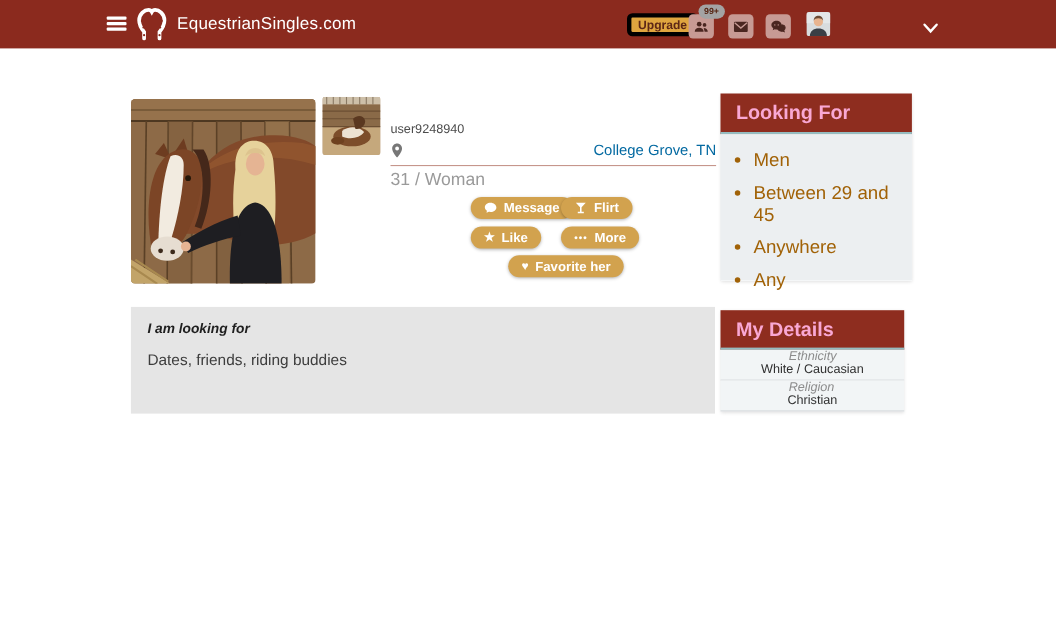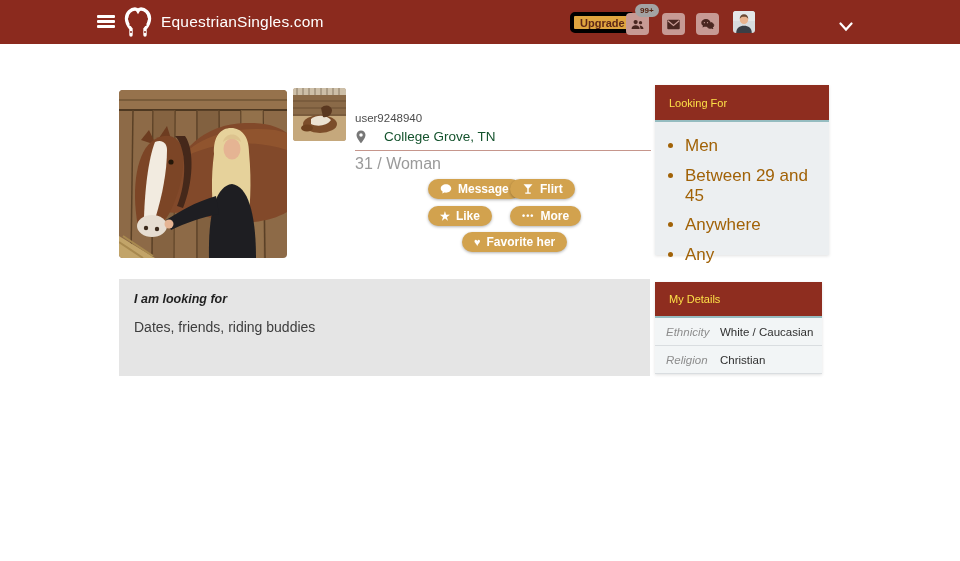--- a/index.html
+++ b/index.html
@@ -20,46 +20,46 @@
   .chev{position:absolute;left:839px;top:18px;width:14px;height:10px;cursor:pointer;}
 
   
   .main-photo{position:absolute;left:119px;top:90px;width:168px;height:168px;border-radius:4px;overflow:hidden;cursor:pointer;}
   .thumb{position:absolute;left:293px;top:88px;width:53px;height:53px;border-radius:3px;overflow:hidden;cursor:pointer;}
   .main-photo svg,.thumb svg{display:block;width:100%;height:100%;}
 
   
   .info{position:absolute;left:355px;top:112px;width:296px;}
   .info .uname{font-size:11.5px;color:#4c4c4c;}
-  .loc-row{display:flex;align-items:center;gap:17px;margin-top:5px;color:#14532d;font-size:13.5px;}
+  .loc-row{display:flex;align-items:center;gap:17px;margin-top:5px;color:#0369a1;font-size:13.5px;justify-content:space-between;}
   .loc-row svg{width:12px;height:14px;}
   .divider{border-bottom:1px solid #c6968c;margin-top:6px;}
   .age{margin-top:4px;font-size:16px;color:#9a9a9a;}
 
   
   .pill{position:absolute;height:20px;border:none;border-radius:11px;background:#d2a24e;color:#fff;font-family:"Liberation Sans",sans-serif;font-size:12px;font-weight:bold;display:flex;align-items:center;gap:6px;padding:0 12px;box-shadow:0 1px 3px rgba(0,0,0,.3);cursor:pointer;}
   .pill svg{width:12px;height:12px;}
   .pill .glyph{font-size:11px;line-height:1;}
   .pill .dots{font-size:9px;letter-spacing:1px;}
 
   
-  .panel-header{background:#8e2d1f;color:#fde047;font-weight:normal;font-size:11px;display:flex;align-items:center;padding-left:14px;border-bottom:2px solid #95bcc0;box-sizing:border-box;}
+  .panel-header{background:#8e2d1f;color:#f9a8d4;font-weight:bold;font-size:18px;display:flex;align-items:center;padding-left:14px;border-bottom:2px solid #95bcc0;box-sizing:border-box;}
   .looking-for{position:absolute;left:655px;top:85px;width:174px;box-shadow:0 1px 3px rgba(0,0,0,.12);}
   .looking-for .panel-header{height:37px;}
   .looking-for .panel-body{background:#eceff1;height:133px;box-sizing:border-box;padding:10px 10px 0 12px;}
   .looking-for ul{margin:4px 0 0 0;padding-left:18px;}
   .looking-for li{font-size:17px;color:#a16207;margin-bottom:9.5px;}
 
   .about-box{position:absolute;left:119px;top:279px;width:531px;height:97px;background:#e5e5e5;box-sizing:border-box;padding:13px 15px;}
   .about-title{font-size:12.5px;font-weight:bold;font-style:italic;color:#1f1f1f;}
   .about-text{margin-top:13px;font-size:14px;color:#3d3d3d;}
 
   .my-details{position:absolute;left:655px;top:282px;width:167px;box-shadow:0 1px 3px rgba(0,0,0,.12);}
   .my-details .panel-header{height:36px;}
-  .drow{height:27px;background:#f2f5f6;border-bottom:1px solid #d9dde0;display:flex;align-items:center;}
+  .drow{height:27px;background:#f2f5f6;border-bottom:1px solid #d9dde0;display:flex;align-items:center;flex-direction:column;}
   .drow .dlabel{width:54px;padding-left:11px;font-size:11.5px;font-style:italic;color:#8d8d8d;}
   .drow .dvalue{font-size:11.5px;color:#303030;}
 </style>
 </head>
 <body>
 
 <div id="screen">
 
   <div class="header">
     <div class="hamburger">

